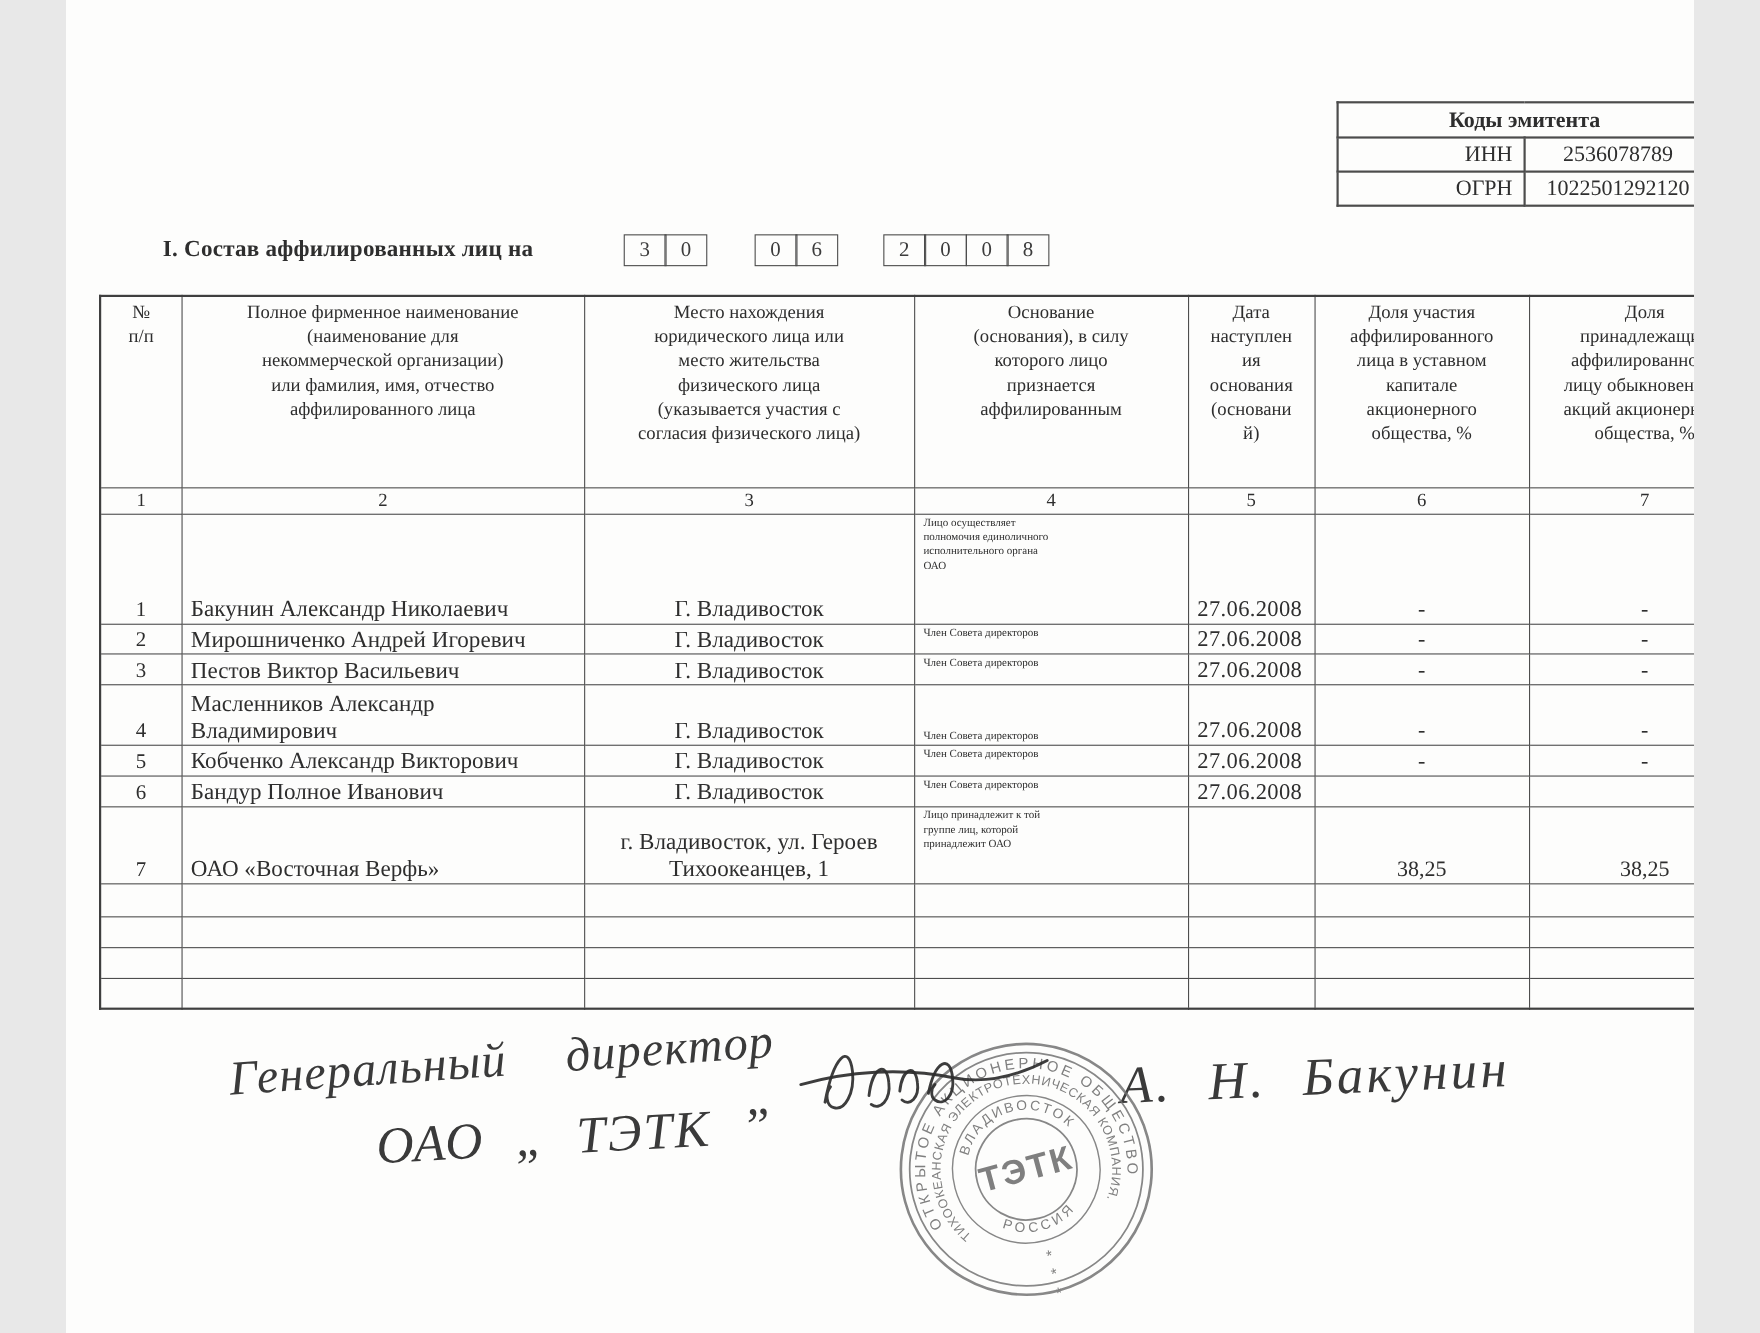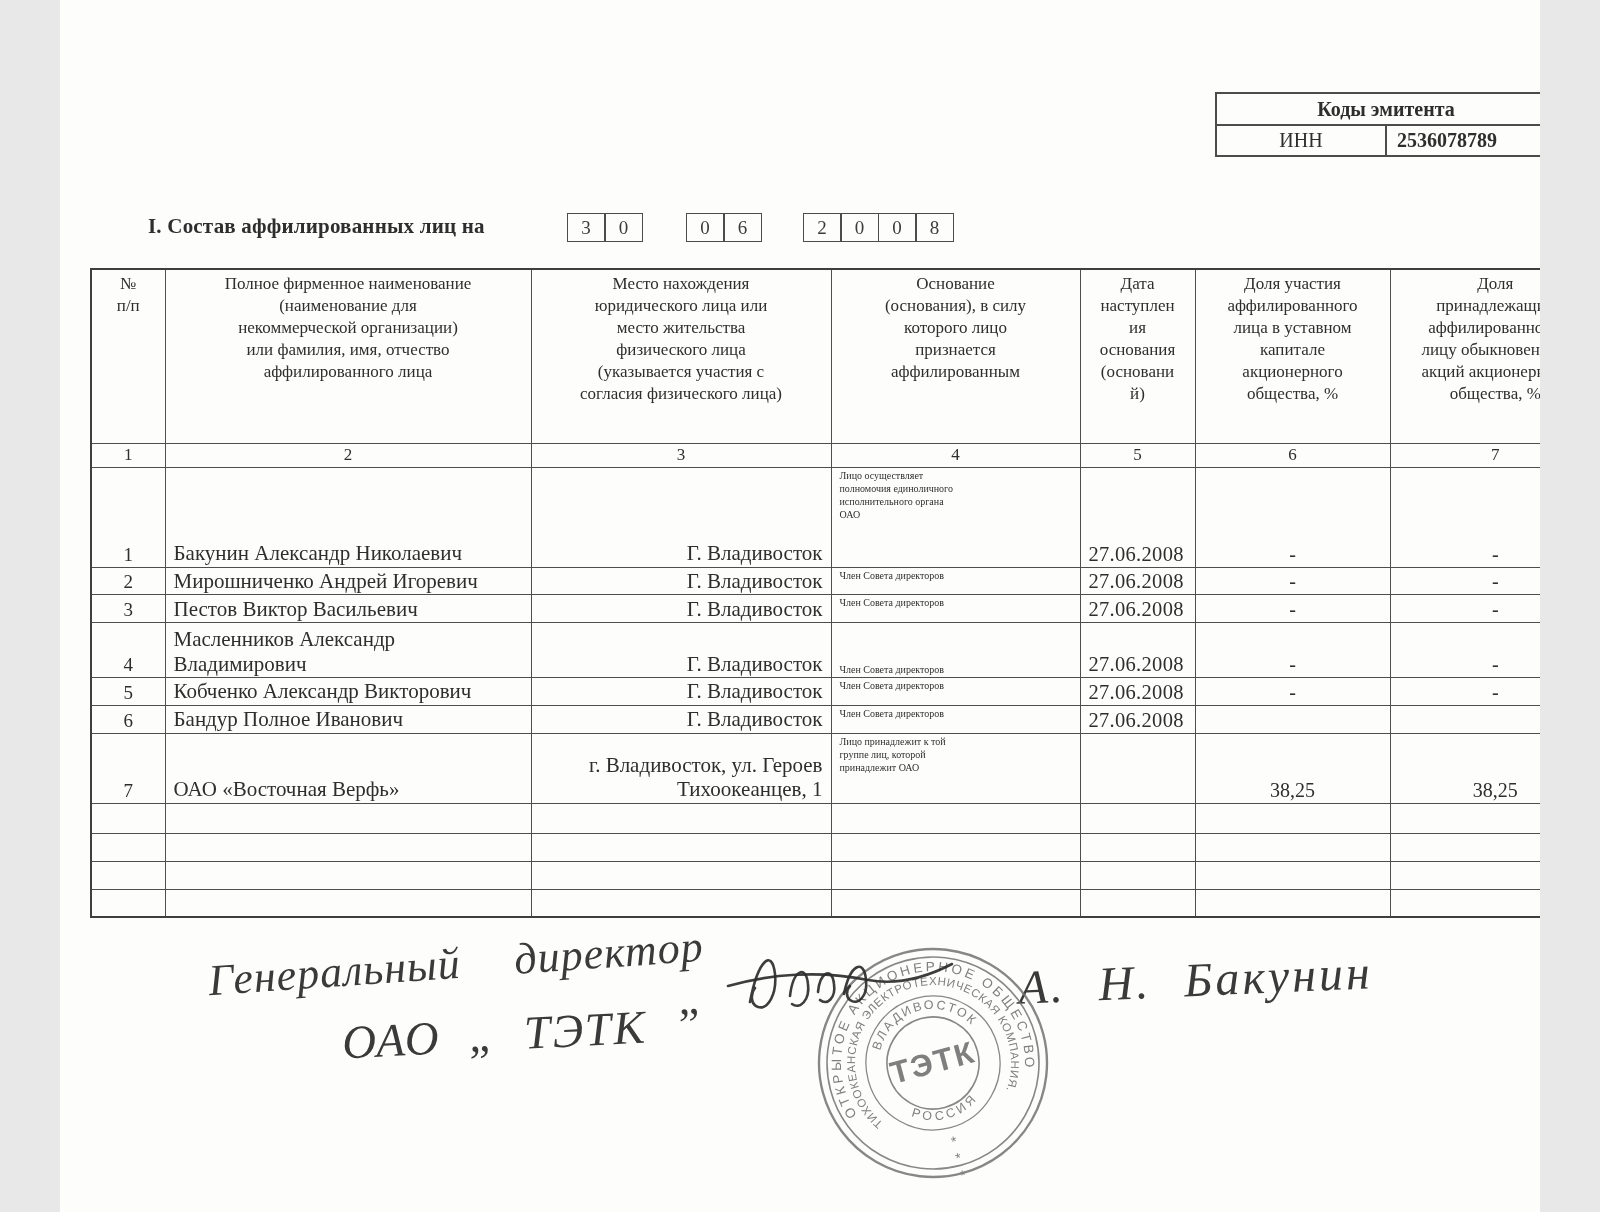--- a/index.html
+++ b/index.html
@@ -8,22 +8,22 @@
     background:#fdfdfc;overflow:hidden;
     font-family:"Liberation Serif", serif;color:#2e2e2e;
   }
   
   .codes-table{
     position:absolute;left:1155px;top:92px;width:342px;
     border-collapse:collapse;table-layout:fixed;
   }
   .codes-table td{border:2px solid #4c4c4c;font-size:20px;padding:1px 10px;}
   .codes-table .codes-head{font-weight:bold;text-align:center;font-size:20px;height:28px;}
-  .codes-table .code-label{width:150px;text-align:center;height:27px;}
-  .codes-table .code-value{font-weight:bold;}
+  .codes-table .code-label{width:150px;text-align:right;height:27px;}
+  .codes-table .code-value{text-align:center;}
   
   .section-title{
     position:absolute;left:88px;top:214px;
     font-size:21px;font-weight:bold;letter-spacing:.2px;
   }
   .date-group{position:absolute;top:213px;display:flex;}
   .date-cell{
     width:37px;height:27px;border:1.5px solid #4c4c4c;margin-left:-1.5px;
     display:flex;align-items:center;justify-content:center;
     font-size:19px;color:#3c3c3c;background:transparent;
@@ -40,21 +40,21 @@
     border:1.5px solid #4e4e4e;padding:1px 8px;overflow:hidden;
     white-space:pre-line;
   }
   .main-table tr.hdr td{
     text-align:center;vertical-align:top;font-size:17px;line-height:1.3;
     padding-top:3px;
   }
   .main-table tr.colnum td{text-align:center;font-size:17px;height:23px;padding:0;}
   .cn{text-align:center;vertical-align:bottom;font-size:19px;}
   .cname{text-align:left;vertical-align:bottom;font-size:21px;line-height:1.18;margin-left:41px;}
-  .cloc{text-align:right;vertical-align:bottom;font-size:21px;line-height:1.18;}
+  .cloc{text-align:center;vertical-align:bottom;font-size:21px;line-height:1.18;}
   .cbasis{text-align:left;vertical-align:top;font-size:10px;line-height:1.32;padding-top:3px;}
   .cdate{text-align:left;vertical-align:bottom;font-size:20.5px;padding-left:4px;padding-right:2px;letter-spacing:.3px;}
   .cshare{text-align:center;vertical-align:bottom;font-size:20px;}
   
   .hand{
     position:absolute;font-style:italic;color:#3a3a3a;
     font-family:"Liberation Serif", serif;white-space:nowrap;
   }
   .hw-role{left:148px;top:938px;font-size:44px;word-spacing:42px;letter-spacing:1px;transform:rotate(-4deg);}
   .hw-company{left:282px;top:1006px;font-size:47px;word-spacing:14px;letter-spacing:2px;transform:rotate(-3deg);}
@@ -75,20 +75,24 @@
 <div class="paper">
 
   <table class="codes-table">
     <tbody>
         <tr>
       <td colspan="2" class="codes-head">Коды эмитента</td>
     </tr>
     <tr>
       <td class="code-label">ИНН</td>
       <td class="code-value">2536078789</td>
+    </tr>
+    <tr>
+      <td class="code-label">ОГРН</td>
+      <td class="code-value">1022501292120</td>
     </tr>
   </tbody>
     </table>
 
   <div class="section-title">I. Состав аффилированных лиц на</div>
 
   <div class="date-group dg-day">
     <div class="date-cell">3</div>
     <div class="date-cell">0</div>
   </div>

